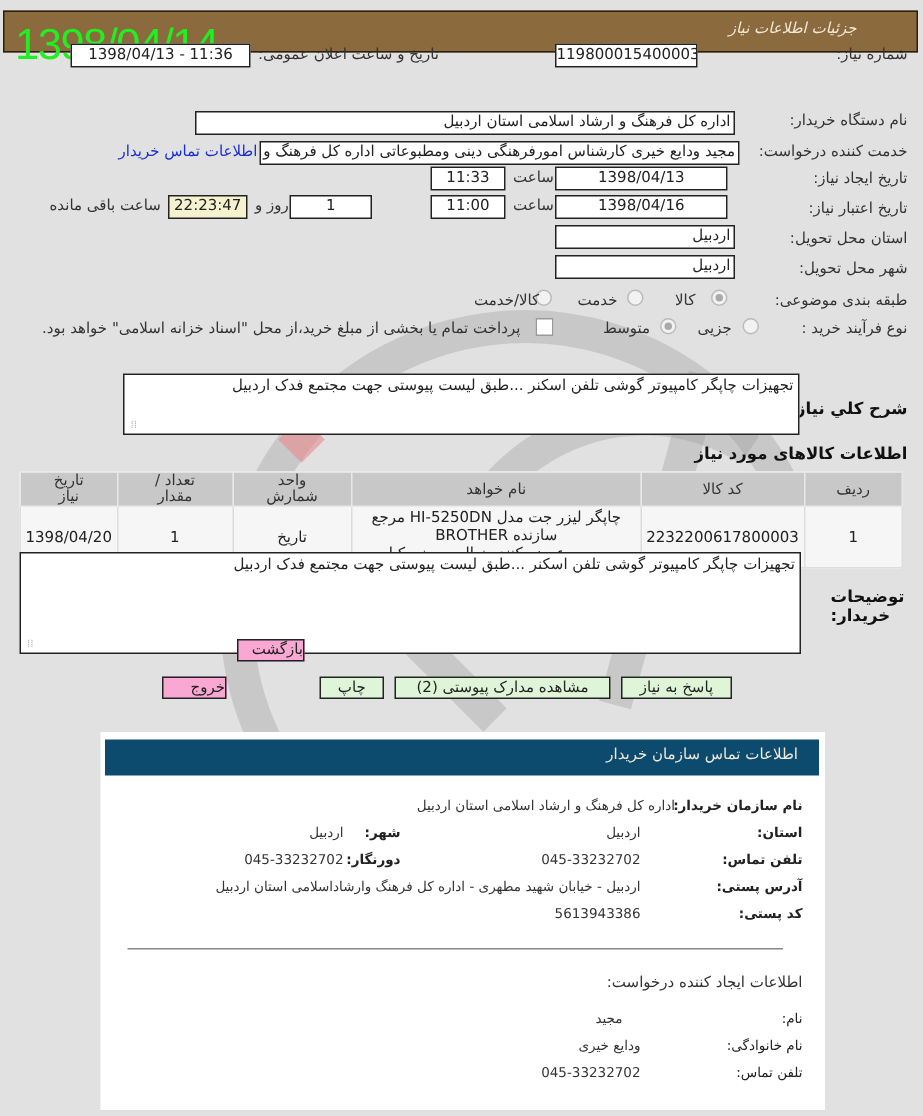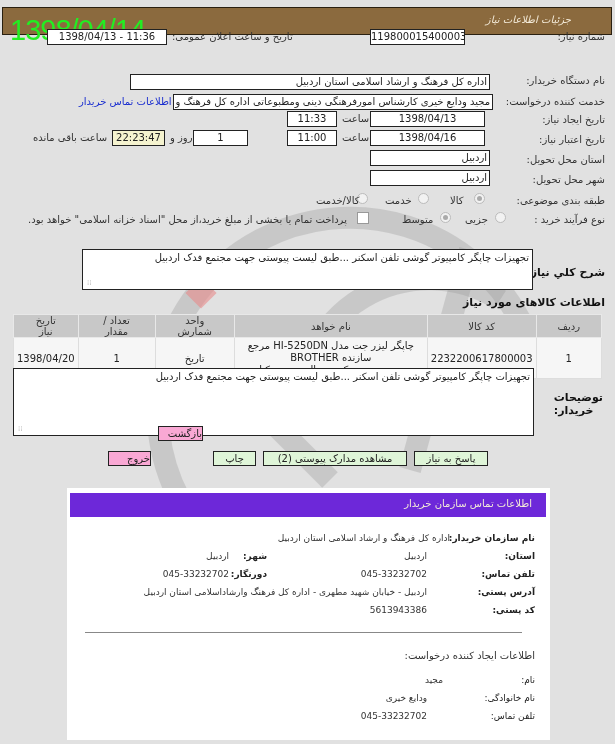--- a/index.html
+++ b/index.html
@@ -71,21 +71,21 @@
   .btn {
     height: 15px; border: 1px solid #222; font-size: 10px; line-height: 13px;
     text-align: center; direction: rtl; white-space: nowrap;
   }
   .btn.g { background: #dff5d8; }
   .btn.p { background: #f9a8d4; padding-left: 32px; }
 
   
   .card { left: 67px; top: 488px; width: 483px; height: 252px; background: #fff; }
   .card-head {
-    left: 70px; top: 493px; width: 476px; height: 24px; background: #6d28d9;
+    left: 70px; top: 493px; width: 476px; height: 24px; background: #0c4a6e;
   }
   .card-head .t { position: absolute; right: 14px; top: 5px; color: #f3ead8; font-size: 10px; direction: rtl; }
   .c-lbl { font-size: 9px; font-weight: bold; color: #222; direction: rtl; white-space: nowrap; }
   .c-val { font-size: 9px; color: #333; direction: rtl; white-space: nowrap; }
   .c-sep { left: 85px; top: 632px; width: 437px; height: 1px; background: #888; }
 
   
   .wm { pointer-events: none; }
 </style>
 </head>
@@ -224,19 +224,19 @@
 <div class="abs c-val" style="right:188px;top:587px">اردبیل - خیابان شهید مطهری - اداره کل فرهنگ وارشاداسلامی استان اردبیل</div>
 
 <div class="abs c-lbl" style="right:80px;top:605px">کد پستی:</div>
 <div class="abs c-val" style="right:188px;top:605px">5613943386</div>
 
 <div class="abs c-sep"></div>
 
 <div class="abs c-val" style="right:80px;top:650px;font-size:10px">اطلاعات ایجاد کننده درخواست:</div>
 
 <div class="abs c-lbl" style="right:80px;top:675px;font-weight:normal">نام:</div>
-<div class="abs c-val" style="right:172px;top:675px">مجید</div>
+<div class="abs c-val" style="right:200px;top:675px">مجید</div>
 
 <div class="abs c-lbl" style="right:80px;top:693px;font-weight:normal">نام خانوادگی:</div>
 <div class="abs c-val" style="right:188px;top:693px">ودایع خیری</div>
 
 <div class="abs c-lbl" style="right:80px;top:711px;font-weight:normal">تلفن تماس:</div>
 <div class="abs c-val" style="right:188px;top:711px">045-33232702</div>
 
 </body></html>

